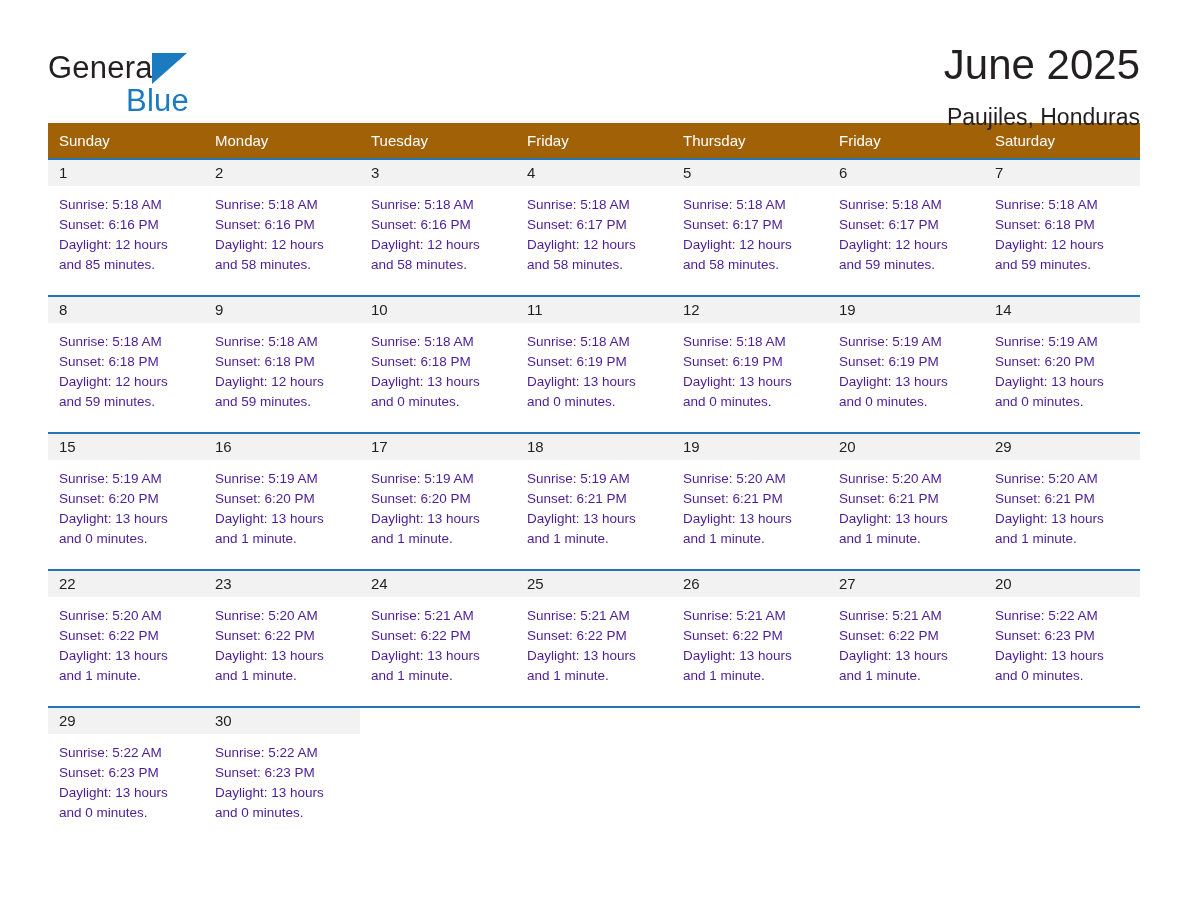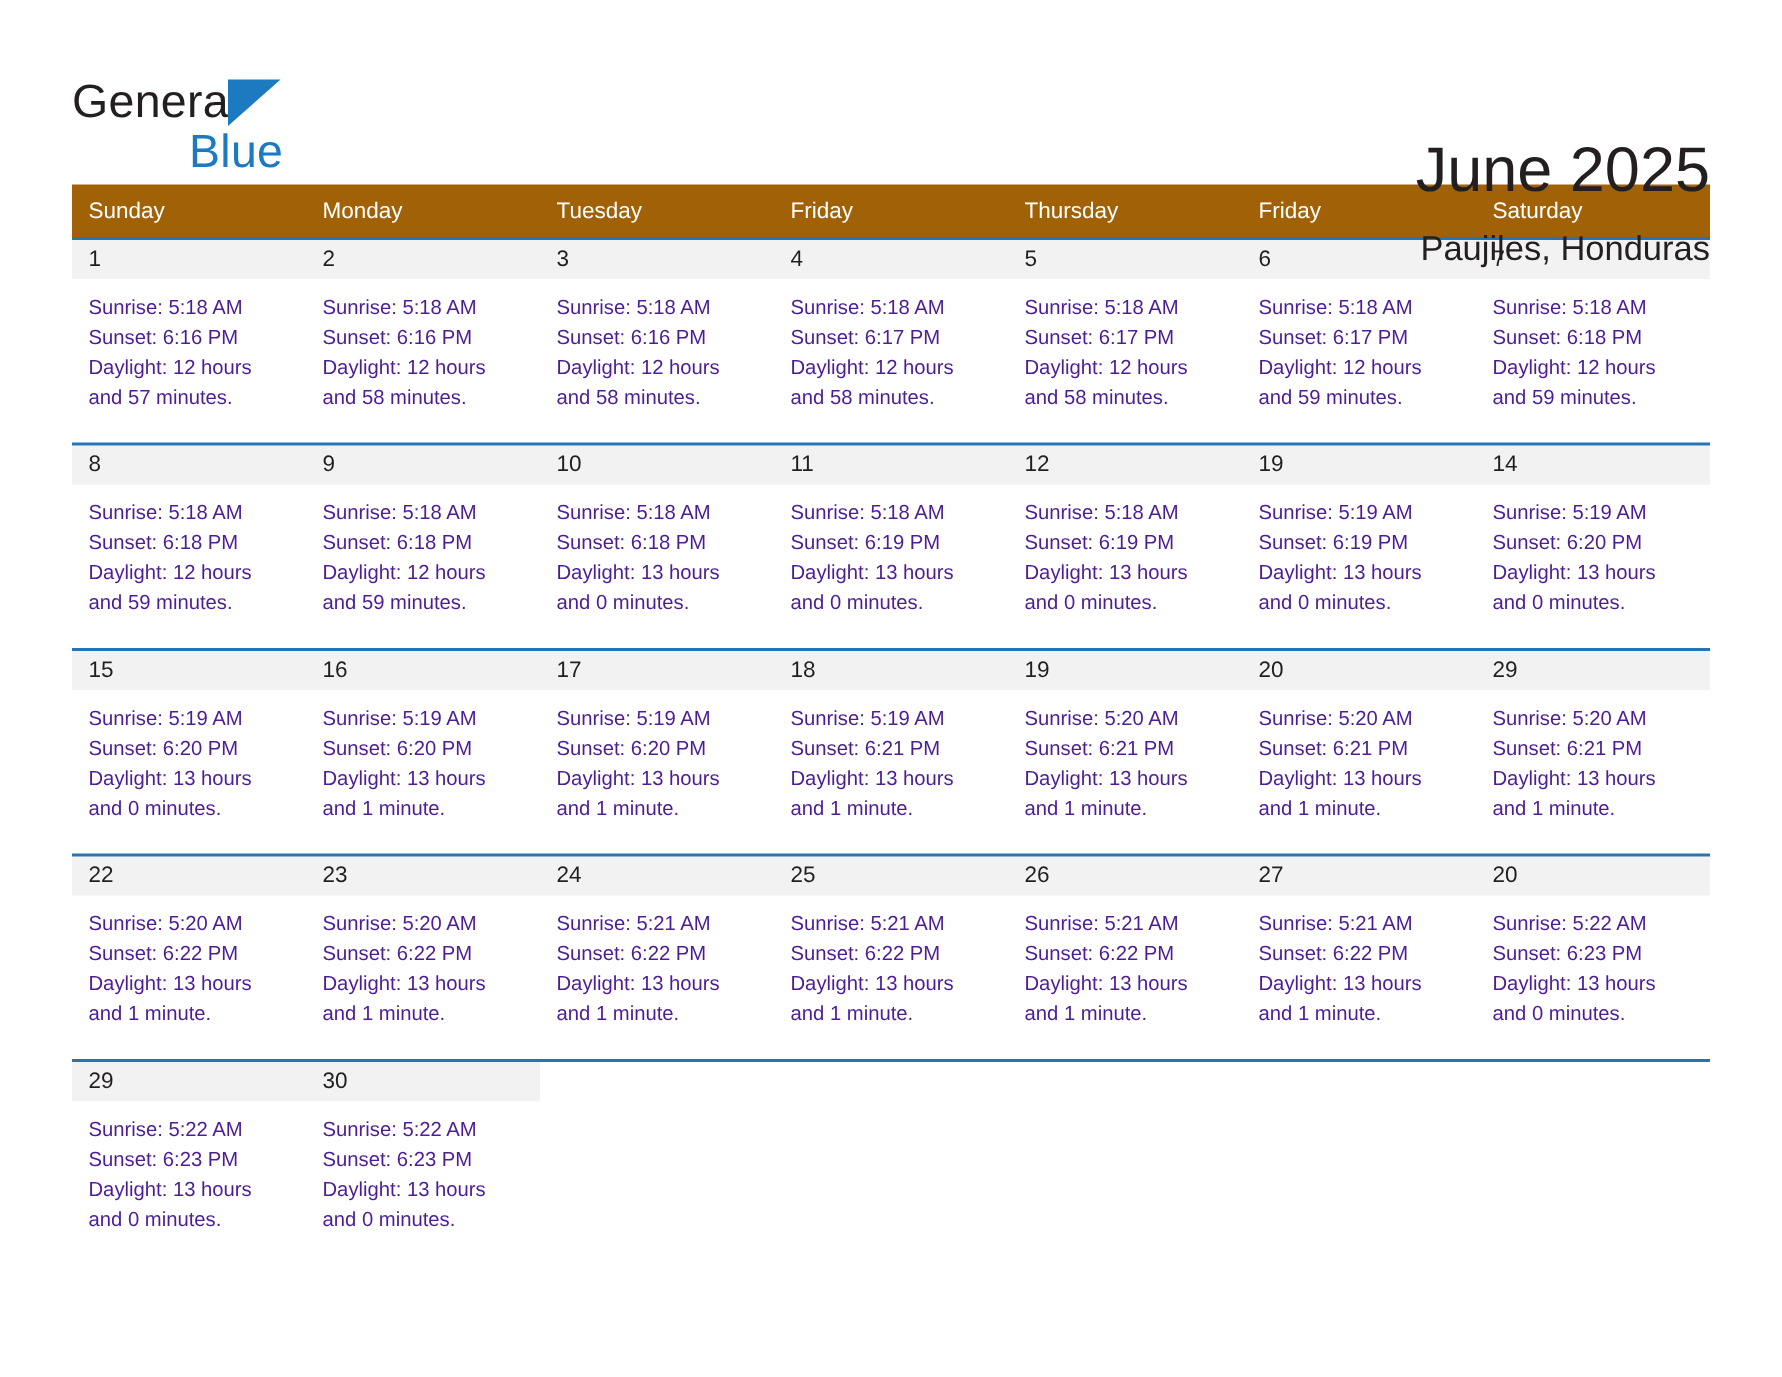--- a/index.html
+++ b/index.html
@@ -53,21 +53,20 @@
     position: absolute;
     top: 9px;
     left: 104px;
     width: 0;
     height: 0;
     border-left: 35px solid #1c7ac0;
     border-bottom: 31px solid transparent;
   }
   .title-block {
     text-align: right;
-    margin-top: 48px;
   }
   .title {
     font-size: 42px;
     color: #231f20;
     line-height: 1;
     font-weight: normal;
   }
   .subtitle {
     font-size: 23px;
     color: #231f20;
@@ -153,21 +152,21 @@
     <tbody>
         <tr>
           <td>
             <div class="daynum-wrap">
               <div class="daynum">1</div>
             </div>
             <div class="cellbody">
               <div>Sunrise: 5:18 AM</div>
               <div>Sunset: 6:16 PM</div>
               <div>Daylight: 12 hours</div>
-              <div>and 57 minutes.</div>
+              <div>and 85 minutes.</div>
             </div>
           </td>
           <td>
             <div class="daynum-wrap">
               <div class="daynum">2</div>
             </div>
             <div class="cellbody">
               <div>Sunrise: 5:18 AM</div>
               <div>Sunset: 6:16 PM</div>
               <div>Daylight: 12 hours</div>

